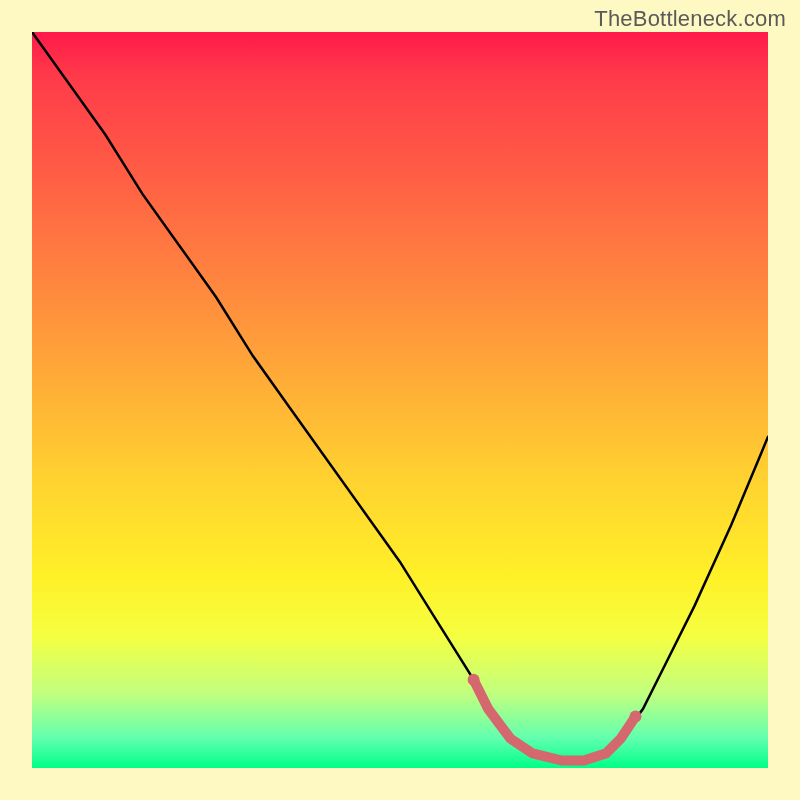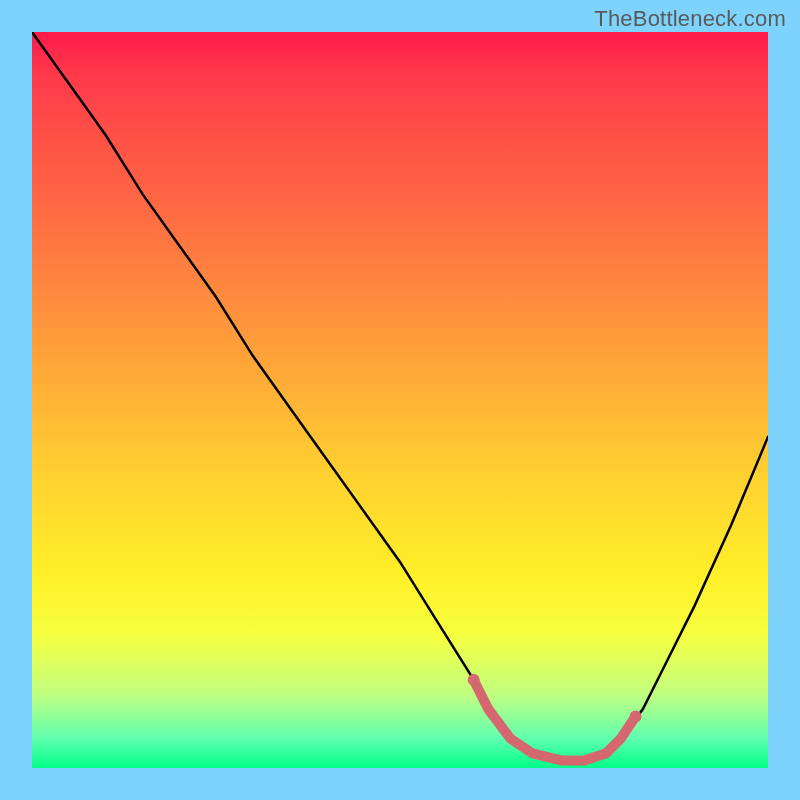--- a/index.html
+++ b/index.html
@@ -8,21 +8,21 @@
     width: 800px;
     height: 800px;
     background: #000;
     overflow: hidden;
     font-family: Arial, Helvetica, sans-serif;
   }
   .chart-container {
     position: relative;
     width: 800px;
     height: 800px;
-    background: #7dd3fc;
+    background: #fef9c3;
   }
   .plot-area {
     position: absolute;
     left: 32px;
     top: 32px;
     width: 736px;
     height: 736px;
   }
   .gradient-bg {
     position: absolute;

